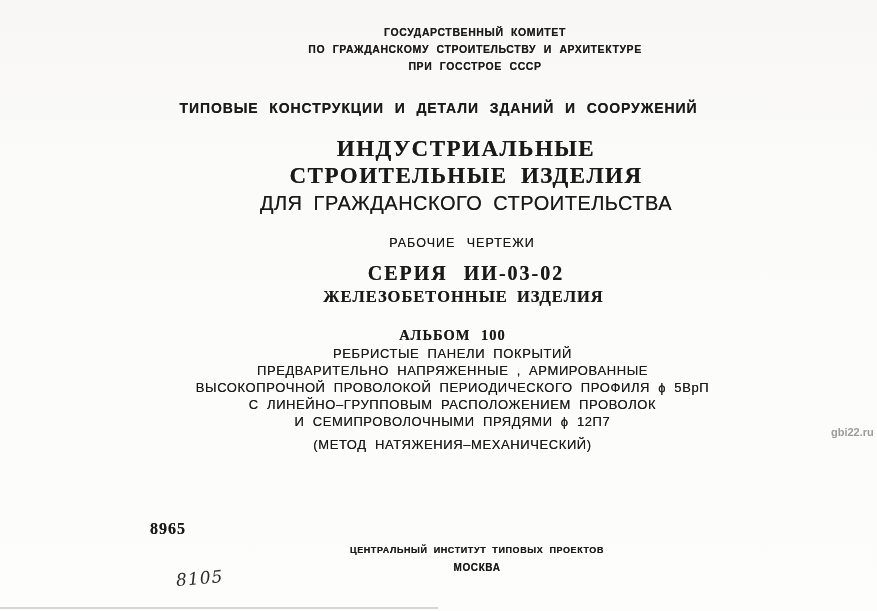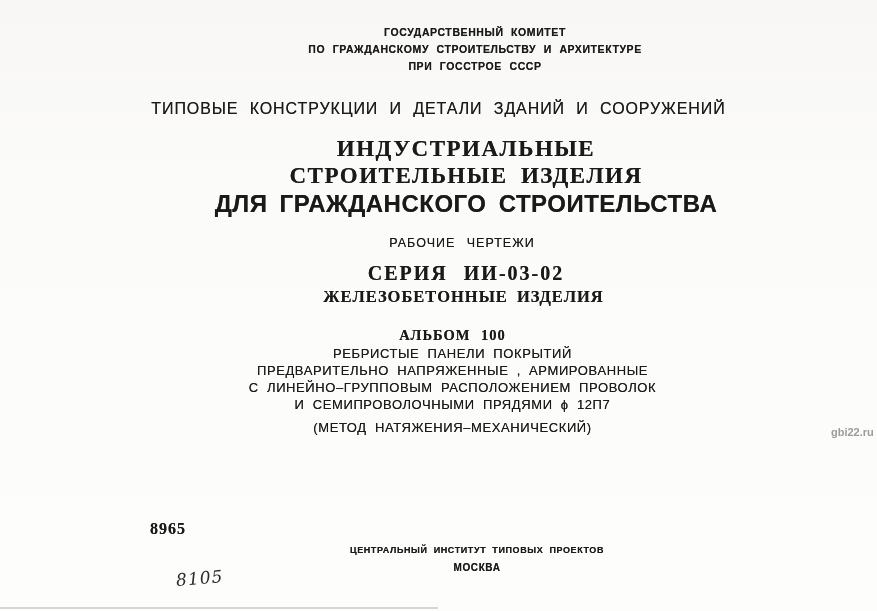--- a/index.html
+++ b/index.html
@@ -20,28 +20,28 @@
     text-align:center;
     color:#1a1a1a;
     text-shadow:0 0 .5px rgba(25,25,25,.75);
     white-space:nowrap;
   }
   
   .committee{left:73px;right:0;top:24px;line-height:17px;
     font-size:10.5px;font-weight:bold;letter-spacing:.6px;word-spacing:4px;}
   
   .banner{left:0;right:0;top:100px;
-    font-size:16px;font-weight:normal;letter-spacing:.9px;word-spacing:6px;}
+    font-size:14px;font-weight:bold;letter-spacing:.9px;word-spacing:6px;}
   
   .main-title{left:55px;right:0;top:135px;text-align:center;}
   .main-title .t1,.main-title .t2{
     font-family:"Liberation Serif",serif;font-weight:bold;
     font-size:23px;line-height:27px;letter-spacing:1.5px;word-spacing:6px;}
   .main-title .t3{
-    font-size:24px;line-height:29px;font-weight:bold;
+    font-size:20px;line-height:29px;font-weight:normal;
     letter-spacing:.5px;word-spacing:5px;}
   .working{left:47px;right:0;top:236px;
     font-size:12.5px;letter-spacing:1px;word-spacing:7px;}
   .series-code{left:55px;right:0;top:262px;
     font-family:"Liberation Serif",serif;font-weight:bold;
     font-size:20px;letter-spacing:2px;word-spacing:9px;}
   .series-sub{left:50px;right:0;top:287px;
     font-family:"Liberation Serif",serif;font-weight:bold;
     font-size:16.5px;letter-spacing:1px;word-spacing:4px;}
   .album{left:0;right:0;top:325px;font-size:13px;line-height:17px;
@@ -87,20 +87,21 @@
 
   <div class="txt working">РАБОЧИЕ ЧЕРТЕЖИ</div>
 
   <div class="txt series-code">СЕРИЯ ИИ-03-02</div>
   <div class="txt series-sub">ЖЕЛЕЗОБЕТОННЫЕ ИЗДЕЛИЯ</div>
 
   <div class="txt album">
     <div class="album-head">АЛЬБОМ 100</div>
     <div>РЕБРИСТЫЕ ПАНЕЛИ ПОКРЫТИЙ</div>
     <div>ПРЕДВАРИТЕЛЬНО НАПРЯЖЕННЫЕ , АРМИРОВАННЫЕ</div>
+    <div>ВЫСОКОПРОЧНОЙ ПРОВОЛОКОЙ ПЕРИОДИЧЕСКОГО ПРОФИЛЯ ϕ 5ВрП</div>
     <div>С ЛИНЕЙНО–ГРУППОВЫМ РАСПОЛОЖЕНИЕМ ПРОВОЛОК</div>
     <div>И СЕМИПРОВОЛОЧНЫМИ ПРЯДЯМИ ϕ 12П7</div>
     <div class="method">(МЕТОД НАТЯЖЕНИЯ–МЕХАНИЧЕСКИЙ)</div>
   </div>
 
   <div class="txt doc-number">8965</div>
 
   <div class="txt publisher">
     <div>ЦЕНТРАЛЬНЫЙ ИНСТИТУТ ТИПОВЫХ ПРОЕКТОВ</div>
     <div class="city">МОСКВА</div>

